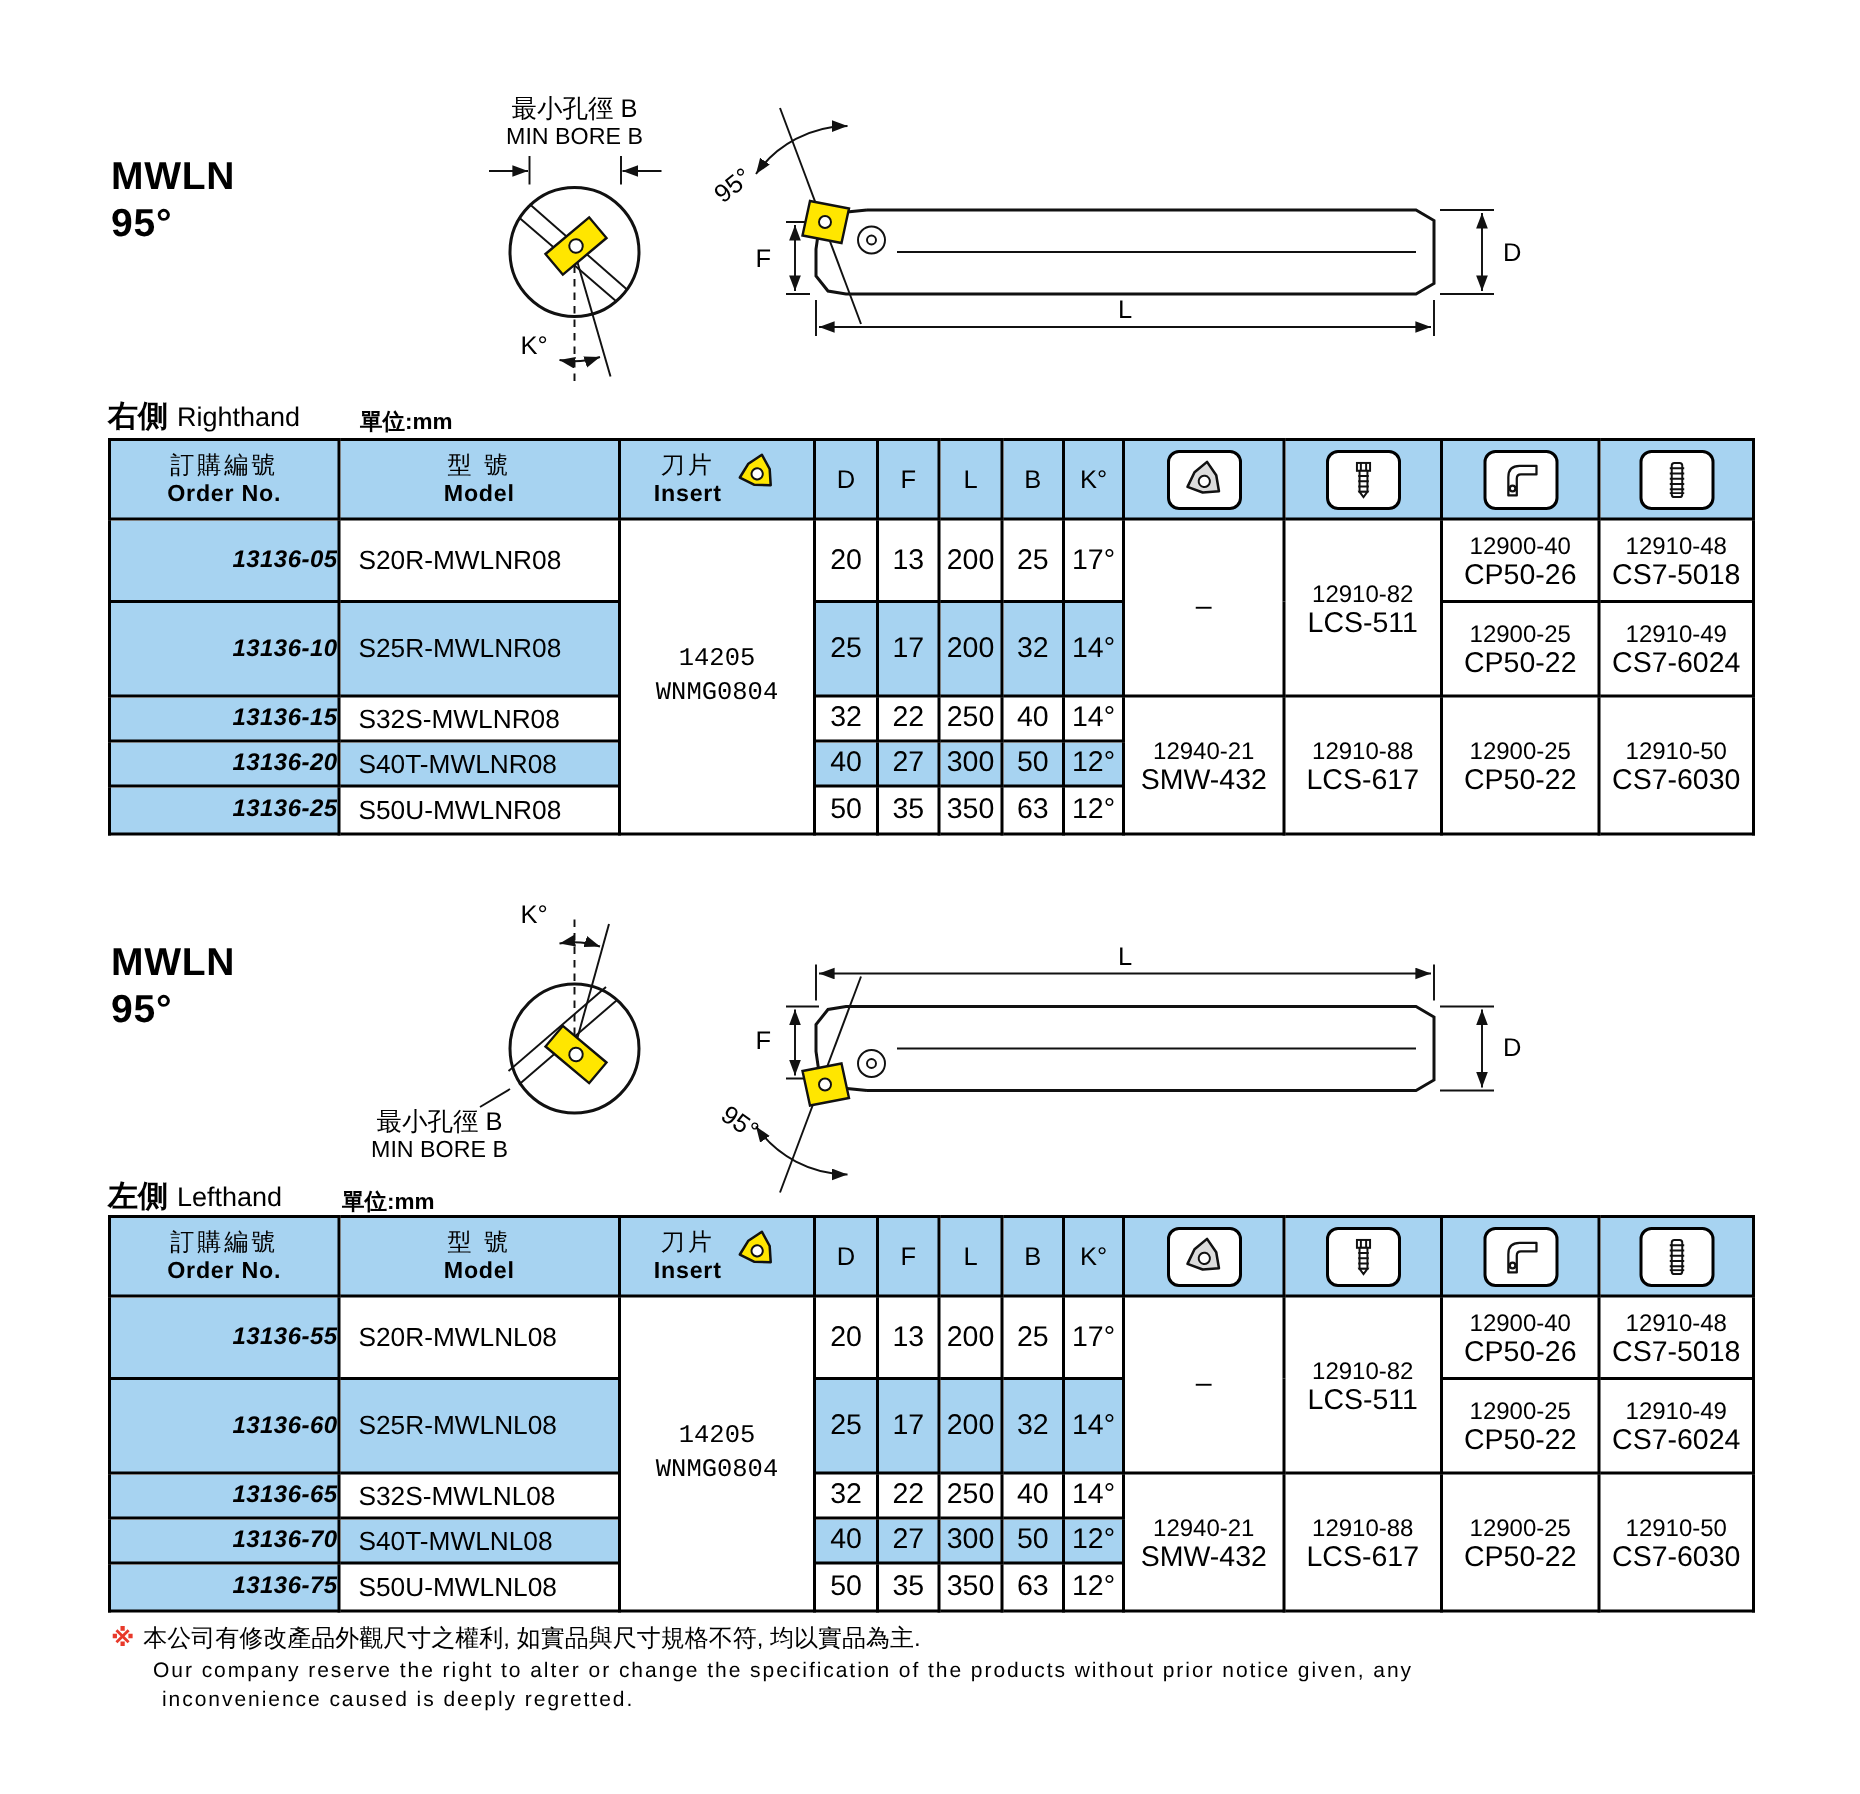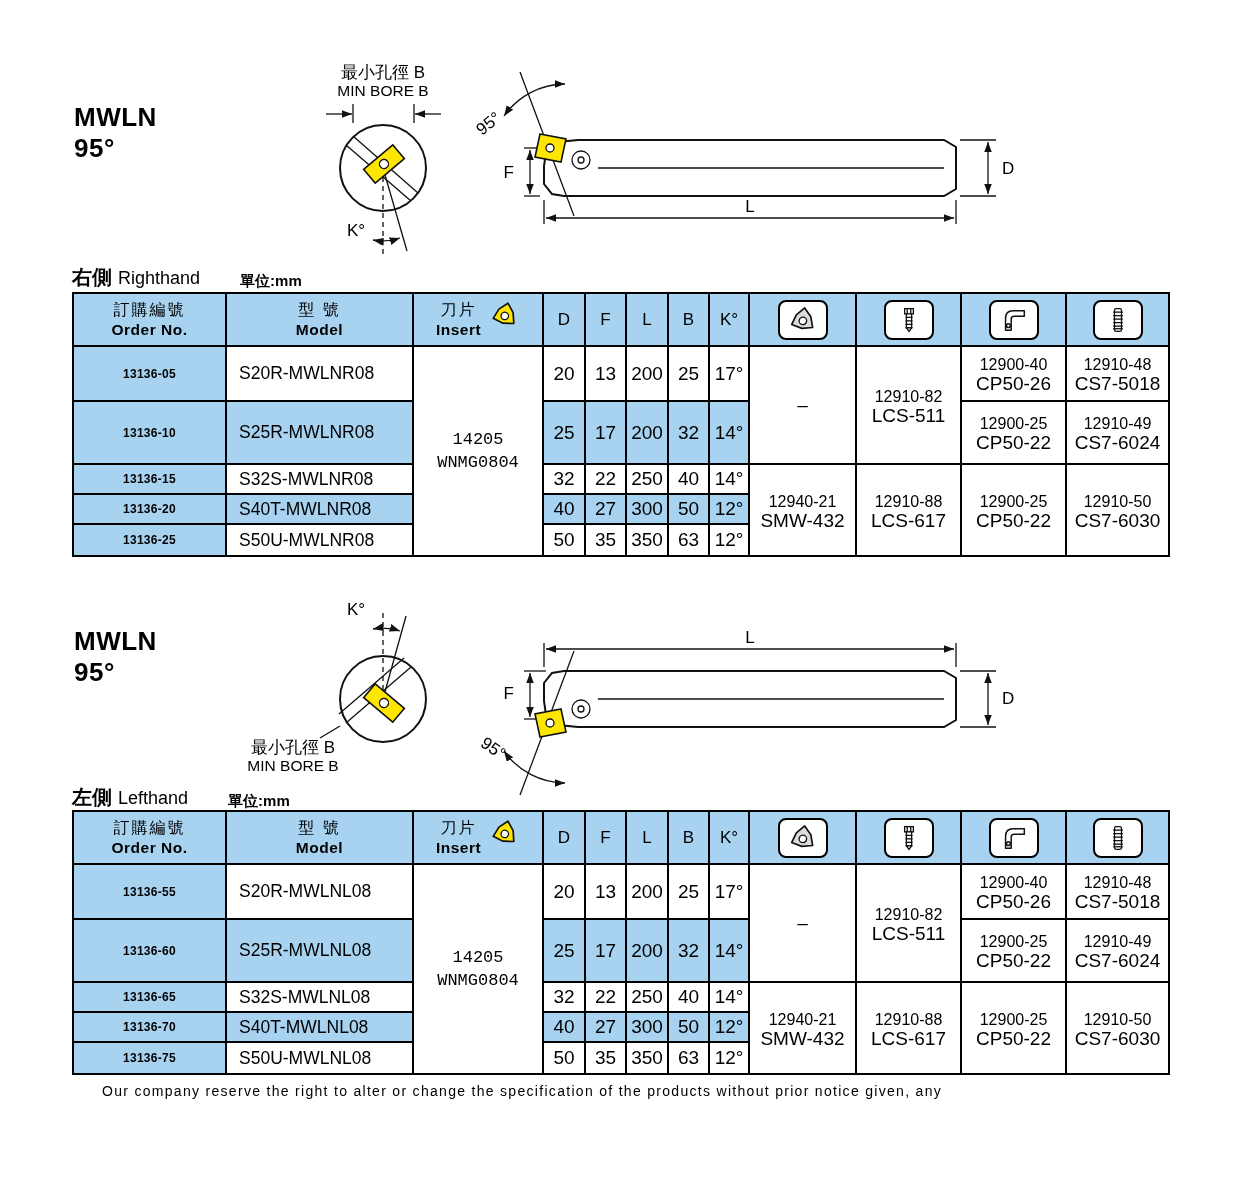--- a/index.html
+++ b/index.html
@@ -23,21 +23,21 @@
   .spec th, .spec td { border:2px solid #000; text-align:center; vertical-align:middle; padding:0; overflow:hidden; }
   .spec th { background:var(--blue); font-weight:normal; }
   .hzh { font-size:16px; letter-spacing:2px; }
   .hen { font-size:15.5px; font-weight:bold; letter-spacing:0.5px; }
   .dimh { font-size:17px; font-weight:bold; }
   .ins-h { display:flex; align-items:flex-start; justify-content:center; gap:9px; }
 
   .iconbox { width:50px; height:40px; border:2px solid #000; border-radius:8px; background:#fff;
              display:flex; align-items:center; justify-content:center; margin:0 auto; }
 
-  td.order { background:var(--blue); font-weight:bold; font-size:12px; letter-spacing:0.3px; }
+  td.order { background:var(--blue); font-weight:bold; font-style:italic; font-size:16px; letter-spacing:0.3px;text-align:right; }
   td.model { font-size:17.5px; text-align:left; padding-left:12px; }
   td.dim   { font-size:19px; }
   tr.alt td.model, tr.alt td.dim { background:var(--blue); }
   td.insertcell .i1, td.insertcell .i2 { font-size:17px; line-height:23px;font-family:Liberation Mono, monospace; }
   td.acc .l1 { font-size:16px; line-height:20px; }
   td.acc .l2 { font-size:19px; line-height:17px; }
   td.dash { font-size:19px; }
 
   .diag text { font-family:"Liberation Sans","DejaVu Sans",sans-serif; fill:#000; }
   .dzh { font-size:17px; }
@@ -538,14 +538,18 @@
   <td class="dim">35</td>
   <td class="dim">350</td>
   <td class="dim">63</td>
   <td class="dim">12°</td>
 </tr>
 </tbody>
 </table>
 </div>
 
 <div class="abs footnote" style="left:74px; top:1082px;">
+  <div class="fn-zh">
+    <span class="mark">※</span><span>本公司有修改產品外觀尺寸之權利, 如實品與尺寸規格不符, 均以實品為主.</span>
+  </div>
   <div class="fn-en">Our company reserve the right to alter or change the specification of the products without prior notice given, any</div>
+  <div class="fn-en fn-en2">inconvenience caused is deeply regretted.</div>
 </div>
 
 </body></html>

